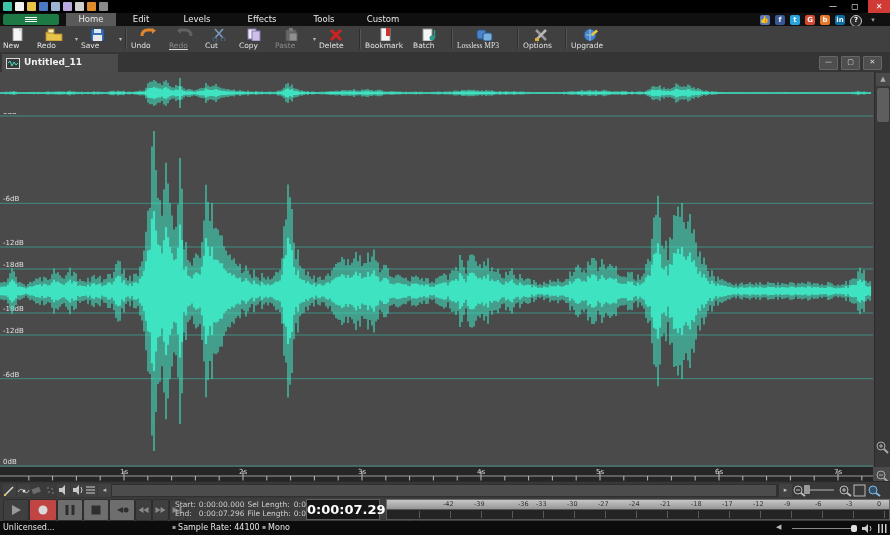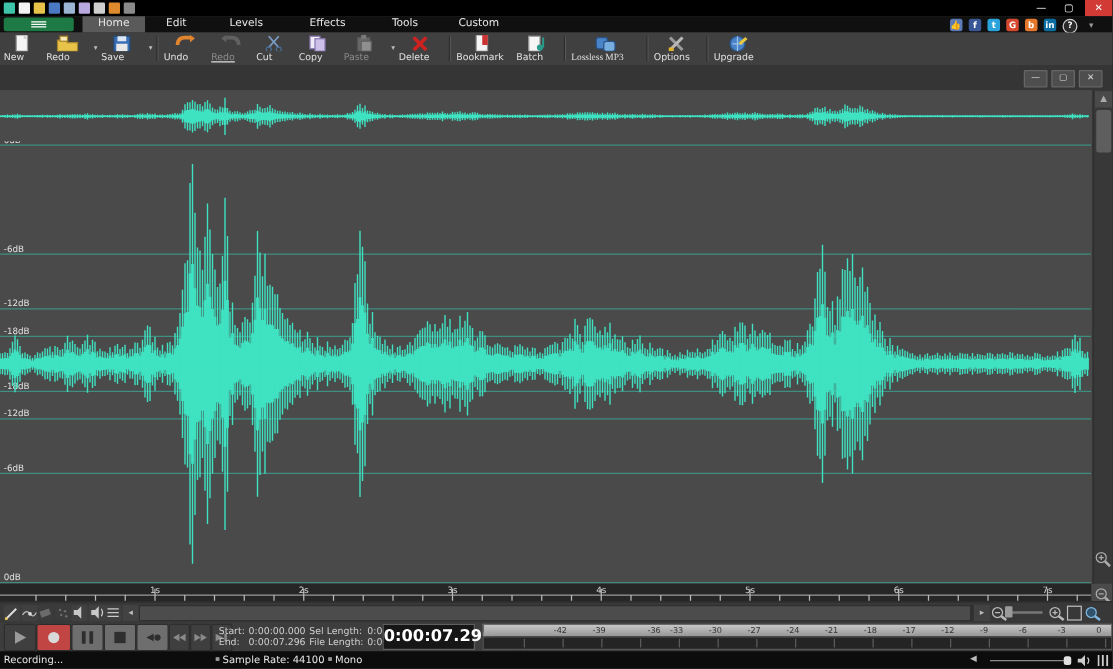--- a/index.html
+++ b/index.html
@@ -211,20 +211,28 @@
         <svg width="18" height="14" class="ic">
           <circle cx="8" cy="7" r="6" fill="#4a84c8" stroke="#2a5488"></circle>
           <path d="M4 7 L12 7 M8 1 L8 13" stroke="#9cc4e8"></path>
           <rect x="9" y="6" width="7" height="2.5" fill="#e8c83a" transform="rotate(-40 9 6)"></rect>
         </svg>
         <span class="lbl">Upgrade</span>
       </div>
     </div>
 
   <div class="abs" id="docrow">
+    <div id="doctab">
+      <svg width="14" height="11" style="position:absolute;left:4px;top:4px;">
+        <rect x="0" y="0" width="14" height="11" fill="#d8d8d8"></rect>
+          <rect x="1" y="1" width="12" height="9" fill="#3a3a3a"></rect>
+        <path d="M2 5 L4 3 L6 8 L8 4 L10 7 L12 5" stroke="#3fe3c2" stroke-width="1" fill="none"></path>
+      </svg>
+      <span class="txt">Untitled_11</span>
+    </div>
     <span class="docbtn" style="right:52px;">—</span>
     <span class="docbtn" style="right:30px;">▢</span>
     <span class="docbtn" style="right:8px;">✕</span>
   </div>
 
   <div class="abs" id="wavearea">
     <svg id="overview-svg" width="873" height="41">
         <rect x="0" y="0" width="873" height="41" fill="#4a4a4a"></rect>
         <path d="M0 20.4L0 21.6M2 20.4L2 21.6M4 20.4L4 21.6M6 20.4L6 21.6M8 20.4L8 21.6M10 20.4L10 21.6M12 20.3L12 21.7M14 20.1L14 21.9M16 20.4L16 21.6M18 20.4L18 21.6M20 20.4L20 21.6M22 20.4L22 21.6M24 20.4L24 21.6M26 20.4L26 21.6M28 20.4L28 21.6M30 20.4L30 21.6M32 20.4L32 21.6M34 20.4L34 21.6M36 20.4L36 21.6M38 20.4L38 21.6M40 20.4L40 21.6M42 20.4L42 21.6M44 20.4L44 21.6M46 20.4L46 21.6M48 20.2L48 21.8M50 20.4L50 21.6M52 20.4L52 21.6M54 20.4L54 21.6M56 20.3L56 21.7M58 20.2L58 21.8M60 20.2L60 21.8M62 20.3L62 21.7M64 20.3L64 21.7M66 20.4L66 21.6M68 20.0L68 22.0M70 19.9L70 22.1M72 20.3L72 21.7M74 20.2L74 21.8M76 20.4L76 21.6M78 20.4L78 21.6M80 20.4L80 21.6M82 20.4L82 21.6M84 20.4L84 21.6M86 20.4L86 21.6M88 20.4L88 21.6M90 20.4L90 21.6M92 20.4L92 21.6M94 20.2L94 21.8M96 20.4L96 21.6M98 20.3L98 21.7M100 20.4L100 21.6M102 20.4L102 21.6M104 20.4L104 21.6M106 20.4L106 21.6M108 20.4L108 21.6M110 20.2L110 21.8M112 20.0L112 22.0M114 20.0L114 22.0M116 20.3L116 21.7M118 19.8L118 22.2M120 20.1L120 21.9M122 20.2L122 21.8M124 20.0L124 22.0M126 20.4L126 21.6M128 20.4L128 21.6M130 20.3L130 21.7M132 20.4L132 21.6M134 20.3L134 21.7M136 20.2L136 21.8M138 20.1L138 21.9M140 19.8L140 22.2M142 19.9L142 22.1M144 19.9L144 22.1M146 18.7L146 23.3M148 16.6L148 25.4M150 15.9L150 26.1M152 15.9L152 26.1M154 15.1L154 26.9M156 15.7L156 26.3M158 16.6L158 25.4M160 16.6L160 25.4M162 17.4L162 24.6M164 15.8L164 26.2M166 15.2L166 26.8M168 16.4L168 25.6M170 17.8L170 24.2M172 18.4L172 23.6M174 18.6L174 23.4M176 17.4L176 24.6M178 17.9L178 24.1M180 14.3L180 27.7M182 18.0L182 24.0M184 19.0L184 23.0M186 19.5L186 22.5M188 19.2L188 22.8M190 19.2L190 22.8M192 19.6L192 22.4M194 19.9L194 22.1M196 19.7L196 22.3M198 19.3L198 22.7M200 18.8L200 23.2M202 18.8L202 23.2M204 18.6L204 23.4M206 16.6L206 25.4M208 17.6L208 24.4M210 18.1L210 23.9M212 18.0L212 24.0M214 17.8L214 24.2M216 17.0L216 25.0M218 18.1L218 23.9M220 18.6L220 23.4M222 19.0L222 23.0M224 19.0L224 23.0M226 19.3L226 22.7M228 19.2L228 22.8M230 19.5L230 22.5M232 19.6L232 22.4M234 19.5L234 22.5M236 20.0L236 22.0M238 19.9L238 22.1M240 19.7L240 22.3M242 19.9L242 22.1M244 20.2L244 21.8M246 20.3L246 21.7M248 19.9L248 22.1M250 20.3L250 21.7M252 20.3L252 21.7M254 20.4L254 21.6M256 20.1L256 21.9M258 20.4L258 21.6M260 20.4L260 21.6M262 20.3L262 21.7M264 20.4L264 21.6M266 20.4L266 21.6M268 20.4L268 21.6M270 20.3L270 21.7M272 20.4L272 21.6M274 20.4L274 21.6M276 20.4L276 21.6M278 19.8L278 22.2M280 19.9L280 22.1M282 19.5L282 22.5M284 18.6L284 23.4M286 17.1L286 24.9M288 16.5L288 25.5M290 18.1L290 23.9M292 17.1L292 24.9M294 18.9L294 23.1M296 19.1L296 22.9M298 19.3L298 22.7M300 19.9L300 22.1M302 19.7L302 22.3M304 20.1L304 21.9M306 20.3L306 21.7M308 20.1L308 21.9M310 20.4L310 21.6M312 20.3L312 21.7M314 20.3L314 21.7M316 20.4L316 21.6M318 20.4L318 21.6M320 20.4L320 21.6M322 20.4L322 21.6M324 20.4L324 21.6M326 20.3L326 21.7M328 20.2L328 21.8M330 20.1L330 21.9M332 20.1L332 21.9M334 20.1L334 21.9M336 19.9L336 22.1M338 20.0L338 22.0M340 20.1L340 21.9M342 19.6L342 22.4M344 19.7L344 22.3M346 19.7L346 22.3M348 19.8L348 22.2M350 19.6L350 22.4M352 19.8L352 22.2M354 19.2L354 22.8M356 19.8L356 22.2M358 19.9L358 22.1M360 20.0L360 22.0M362 19.4L362 22.6M364 19.6L364 22.4M366 19.3L366 22.7M368 19.2L368 22.8M370 19.7L370 22.3M372 19.6L372 22.4M374 19.9L374 22.1M376 19.8L376 22.2M378 19.5L378 22.5M380 19.6L380 22.4M382 19.8L382 22.2M384 20.2L384 21.8M386 20.3L386 21.7M388 20.3L388 21.7M390 20.2L390 21.8M392 20.2L392 21.8M394 20.2L394 21.8M396 20.3L396 21.7M398 20.3L398 21.7M400 20.3L400 21.7M402 20.4L402 21.6M404 20.4L404 21.6M406 20.4L406 21.6M408 20.4L408 21.6M410 20.4L410 21.6M412 20.4L412 21.6M414 20.4L414 21.6M416 20.3L416 21.7M418 20.4L418 21.6M420 20.4L420 21.6M422 20.4L422 21.6M424 20.4L424 21.6M426 20.4L426 21.6M428 20.4L428 21.6M430 20.4L430 21.6M432 20.4L432 21.6M434 20.4L434 21.6M436 20.4L436 21.6M438 20.3L438 21.7M440 20.4L440 21.6M442 20.4L442 21.6M444 20.4L444 21.6M446 20.3L446 21.7M448 20.4L448 21.6M450 20.2L450 21.8M452 20.4L452 21.6M454 19.9L454 22.1M456 19.9L456 22.1M458 20.0L458 22.0M460 20.1L460 21.9M462 19.6L462 22.4M464 19.6L464 22.4M466 19.8L466 22.2M468 19.5L468 22.5M470 19.5L470 22.5M472 19.6L472 22.4M474 19.5L474 22.5M476 19.8L476 22.2M478 19.7L478 22.3M480 20.1L480 21.9M482 19.7L482 22.3M484 20.1L484 21.9M486 19.7L486 22.3M488 19.9L488 22.1M490 19.9L490 22.1M492 19.8L492 22.2M494 20.1L494 21.9M496 20.3L496 21.7M498 20.4L498 21.6M500 20.1L500 21.9M502 20.4L502 21.6M504 20.3L504 21.7M506 20.1L506 21.9M508 20.3L508 21.7M510 20.4L510 21.6M512 20.4L512 21.6M514 20.1L514 21.9M516 20.3L516 21.7M518 20.4L518 21.6M520 20.3L520 21.7M522 20.3L522 21.7M524 20.4L524 21.6M526 20.4L526 21.6M528 20.4L528 21.6M530 20.4L530 21.6M532 20.4L532 21.6M534 20.4L534 21.6M536 20.4L536 21.6M538 20.4L538 21.6M540 20.4L540 21.6M542 20.4L542 21.6M544 20.4L544 21.6M546 20.4L546 21.6M548 20.4L548 21.6M550 20.4L550 21.6M552 20.4L552 21.6M554 20.4L554 21.6M556 20.4L556 21.6M558 20.4L558 21.6M560 20.4L560 21.6M562 20.4L562 21.6M564 20.4L564 21.6M566 20.4L566 21.6M568 20.4L568 21.6M570 20.2L570 21.8M572 20.2L572 21.8M574 20.2L574 21.8M576 20.3L576 21.7M578 20.0L578 22.0M580 20.0L580 22.0M582 19.7L582 22.3M584 20.0L584 22.0M586 20.0L586 22.0M588 19.7L588 22.3M590 19.6L590 22.4M592 19.9L592 22.1M594 19.9L594 22.1M596 19.6L596 22.4M598 20.0L598 22.0M600 20.1L600 21.9M602 19.8L602 22.2M604 19.5L604 22.5M606 19.8L606 22.2M608 20.0L608 22.0M610 20.0L610 22.0M612 20.3L612 21.7M614 20.3L614 21.7M616 20.2L616 21.8M618 20.2L618 21.8M620 20.3L620 21.7M622 20.0L622 22.0M624 20.1L624 21.9M626 20.0L626 22.0M628 20.4L628 21.6M630 20.4L630 21.6M632 20.2L632 21.8M634 20.4L634 21.6M636 20.4L636 21.6M638 20.3L638 21.7M640 20.2L640 21.8M642 20.3L642 21.7M644 20.4L644 21.6M646 20.0L646 22.0M648 19.5L648 22.5M650 19.2L650 22.8M652 18.0L652 24.0M654 17.8L654 24.2M656 18.3L656 23.7M658 18.0L658 24.0M660 17.5L660 24.5M662 19.0L662 23.0M664 18.4L664 23.6M666 19.2L666 22.8M668 19.0L668 23.0M670 19.3L670 22.7M672 18.7L672 23.3M674 18.3L674 23.7M676 16.7L676 25.3M678 17.2L678 24.8M680 17.9L680 24.1M682 18.2L682 23.8M684 18.0L684 24.0M686 18.2L686 23.8M688 17.1L688 24.9M690 17.6L690 24.4M692 18.7L692 23.3M694 18.4L694 23.6M696 19.2L696 22.8M698 18.8L698 23.2M700 19.2L700 22.8M702 19.7L702 22.3M704 20.1L704 21.9M706 19.7L706 22.3M708 20.1L708 21.9M710 20.4L710 21.6M712 20.2L712 21.8M714 20.3L714 21.7M716 20.3L716 21.7M718 20.4L718 21.6M720 20.4L720 21.6M722 20.4L722 21.6M724 20.4L724 21.6M726 20.4L726 21.6M728 20.4L728 21.6M730 20.4L730 21.6M732 20.4L732 21.6M734 20.4L734 21.6M736 20.4L736 21.6M738 20.4L738 21.6M740 20.4L740 21.6M742 20.4L742 21.6M744 20.4L744 21.6M746 20.4L746 21.6M748 20.4L748 21.6M750 20.4L750 21.6M752 20.4L752 21.6M754 20.4L754 21.6M756 20.4L756 21.6M758 20.4L758 21.6M760 20.4L760 21.6M762 20.4L762 21.6M764 20.4L764 21.6M766 20.4L766 21.6M768 20.4L768 21.6M770 20.4L770 21.6M772 20.4L772 21.6M774 20.4L774 21.6M776 20.4L776 21.6M778 20.4L778 21.6M780 20.4L780 21.6M782 20.4L782 21.6M784 20.4L784 21.6M786 20.4L786 21.6M788 20.4L788 21.6M790 20.4L790 21.6M792 20.4L792 21.6M794 20.4L794 21.6M796 20.4L796 21.6M798 20.4L798 21.6M800 20.4L800 21.6M802 20.4L802 21.6M804 20.4L804 21.6M806 20.4L806 21.6M808 20.4L808 21.6M810 20.4L810 21.6M812 20.4L812 21.6M814 20.4L814 21.6M816 20.4L816 21.6M818 20.4L818 21.6M820 20.4L820 21.6M822 20.4L822 21.6M824 20.4L824 21.6M826 20.4L826 21.6M828 20.4L828 21.6M830 20.4L830 21.6M832 20.4L832 21.6M834 20.4L834 21.6M836 20.4L836 21.6M838 20.4L838 21.6M840 20.4L840 21.6M842 20.4L842 21.6M844 20.4L844 21.6M846 20.4L846 21.6M848 20.4L848 21.6M850 20.4L850 21.6M852 20.4L852 21.6M854 20.4L854 21.6M856 20.4L856 21.6M858 20.0L858 22.0M860 20.3L860 21.7M862 20.4L862 21.6M864 20.3L864 21.7M866 20.4L866 21.6M868 20.4L868 21.6M870 20.4L870 21.6" stroke="#3fe3c2" stroke-width="2.2" fill="none"></path>
         <path d="M0 20.3L0 21.7M2 20.2L2 21.8M4 19.9L4 22.1M6 19.6L6 22.4M8 19.9L8 22.1M10 19.6L10 22.4M12 19.5L12 22.5M14 19.0L14 23.0M16 19.6L16 22.4M18 20.2L18 21.8M20 20.3L20 21.7M22 20.2L22 21.8M24 20.2L24 21.8M26 20.3L26 21.7M28 20.2L28 21.8M30 20.0L30 22.0M32 20.0L32 22.0M34 19.8L34 22.2M36 20.2L36 21.8M38 19.8L38 22.2M40 19.9L40 22.1M42 20.1L42 21.9M44 20.1L44 21.9M46 19.7L46 22.3M48 19.3L48 22.7M50 19.8L50 22.2M52 19.7L52 22.3M54 19.6L54 22.4M56 19.5L56 22.5M58 19.3L58 22.7M60 19.3L60 22.7M62 19.4L62 22.6M64 19.4L64 22.6M66 19.7L66 22.3M68 18.9L68 23.1M70 18.5L70 23.5M72 19.5L72 22.5M74 19.3L74 22.7M76 19.7L76 22.3M78 19.8L78 22.2M80 19.9L80 22.1M82 19.6L82 22.4M84 20.2L84 21.8M86 20.0L86 22.0M88 19.8L88 22.2M90 20.1L90 21.9M92 19.8L92 22.2M94 19.3L94 22.7M96 19.8L96 22.2M98 19.4L98 22.6M100 19.8L100 22.2M102 19.7L102 22.3M104 20.0L104 22.0M106 20.2L106 21.8M108 19.7L108 22.3M110 19.1L110 22.9M112 18.8L112 23.2M114 18.8L114 23.2M116 19.4L116 22.6M118 18.4L118 23.6M120 18.9L120 23.1M122 19.1L122 22.9M124 18.8L124 23.2M126 19.9L126 22.1M128 19.6L128 22.4M130 19.5L130 22.5M132 19.9L132 22.1M134 19.4L134 22.6M136 19.2L136 22.8M138 19.0L138 23.0M140 18.4L140 23.6M142 18.7L142 23.3M144 18.5L144 23.5M146 15.8L146 26.2M148 11.3L148 30.7M150 9.7L150 32.3M152 9.7L152 32.3M154 8.0L154 34.0M156 9.3L156 32.7M158 11.3L158 30.7M160 11.2L160 30.8M162 13.0L162 29.0M164 9.5L164 32.5M166 8.2L166 33.8M168 10.8L168 31.2M170 13.9L170 28.1M172 15.3L172 26.7M174 15.6L174 26.4M176 13.1L176 28.9M178 14.0L178 28.0M180 6.1L180 35.9M182 14.4L182 27.6M184 16.6L184 25.4M186 17.8L186 24.2M188 16.9L188 25.1M190 17.0L190 25.0M192 17.8L192 24.2M194 18.6L194 23.4M196 18.1L196 23.9M198 17.2L198 24.8M200 16.2L200 25.8M202 16.1L202 25.9M204 15.7L204 26.3M206 11.1L206 30.9M208 13.4L208 28.6M210 14.7L210 27.3M212 14.3L212 27.7M214 13.8L214 28.2M216 12.0L216 30.0M218 14.5L218 27.5M220 15.6L220 26.4M222 16.5L222 25.5M224 16.5L224 25.5M226 17.3L226 24.7M228 17.1L228 24.9M230 17.8L230 24.2M232 18.0L232 24.0M234 17.6L234 24.4M236 18.8L236 23.2M238 18.7L238 23.3M240 18.0L240 24.0M242 18.7L242 23.3M244 19.1L244 22.9M246 19.5L246 22.5M248 18.6L248 23.4M250 19.4L250 22.6M252 19.5L252 22.5M254 19.8L254 22.2M256 19.0L256 23.0M258 19.6L258 22.4M260 19.8L260 22.2M262 19.5L262 22.5M264 19.9L264 22.1M266 19.8L266 22.2M268 19.7L268 22.3M270 19.4L270 22.6M272 19.8L272 22.2M274 19.8L274 22.2M276 19.6L276 22.4M278 18.4L278 23.6M280 18.6L280 23.4M282 17.6L282 24.4M284 15.8L284 26.2M286 12.3L286 29.7M288 11.0L288 31.0M290 14.4L290 27.6M292 12.4L292 29.6M294 16.3L294 25.7M296 16.8L296 25.2M298 17.3L298 24.7M300 18.5L300 23.5M302 18.2L302 23.8M304 19.0L304 23.0M306 19.4L306 22.6M308 19.1L308 22.9M310 20.0L310 22.0M312 19.4L312 22.6M314 19.5L314 22.5M316 20.0L316 22.0M318 20.1L318 21.9M320 19.7L320 22.3M322 19.6L322 22.4M324 19.8L324 22.2M326 19.4L326 22.6M328 19.2L328 22.8M330 19.0L330 23.0M332 19.0L332 23.0M334 19.0L334 23.0M336 18.6L336 23.4M338 18.7L338 23.3M340 19.0L340 23.0M342 18.0L342 24.0M344 18.1L344 23.9M346 18.2L346 23.8M348 18.3L348 23.7M350 18.0L350 24.0M352 18.3L352 23.7M354 17.1L354 24.9M356 18.4L356 23.6M358 18.6L358 23.4M360 18.7L360 23.3M362 17.4L362 24.6M364 17.8L364 24.2M366 17.3L366 24.7M368 17.0L368 25.0M370 18.1L370 23.9M372 17.9L372 24.1M374 18.7L374 23.3M376 18.3L376 23.7M378 17.7L378 24.3M380 17.8L380 24.2M382 18.2L382 23.8M384 19.2L384 22.8M386 19.4L386 22.6M388 19.5L388 22.5M390 19.2L390 22.8M392 19.1L392 22.9M394 19.3L394 22.7M396 19.4L396 22.6M398 19.5L398 22.5M400 19.5L400 22.5M402 19.8L402 22.2M404 20.0L404 22.0M406 19.6L406 22.4M408 19.9L408 22.1M410 19.7L410 22.3M412 19.7L412 22.3M414 19.8L414 22.2M416 19.5L416 22.5M418 19.9L418 22.1M420 19.6L420 22.4M422 19.7L422 22.3M424 20.2L424 21.8M426 20.1L426 21.9M428 20.2L428 21.8M430 19.9L430 22.1M432 19.8L432 22.2M434 19.7L434 22.3M436 19.7L436 22.3M438 19.5L438 22.5M440 19.6L440 22.4M442 20.1L442 21.9M444 19.6L444 22.4M446 19.5L446 22.5M448 19.6L448 22.4M450 19.3L450 22.7M452 19.6L452 22.4M454 18.5L454 23.5M456 18.6L456 23.4M458 18.8L458 23.2M460 19.0L460 23.0M462 17.9L462 24.1M464 18.0L464 24.0M466 18.2L466 23.8M468 17.7L468 24.3M470 17.7L470 24.3M472 18.0L472 24.0M474 17.7L474 24.3M476 18.4L476 23.6M478 18.2L478 23.8M480 19.0L480 23.0M482 18.2L482 23.8M484 18.9L484 23.1M486 18.0L486 24.0M488 18.5L488 23.5M490 18.6L490 23.4M492 18.2L492 23.8M494 18.9L494 23.1M496 19.5L496 22.5M498 19.6L498 22.4M500 19.1L500 22.9M502 19.6L502 22.4M504 19.4L504 22.6M506 19.1L506 22.9M508 19.4L508 22.6M510 19.6L510 22.4M512 19.6L512 22.4M514 19.0L514 23.0M516 19.4L516 22.6M518 19.7L518 22.3M520 19.5L520 22.5M522 19.4L522 22.6M524 19.6L524 22.4M526 20.2L526 21.8M528 19.7L528 22.3M530 20.0L530 22.0M532 20.3L532 21.7M534 20.2L534 21.8M536 20.3L536 21.7M538 20.1L538 21.9M540 20.3L540 21.7M542 20.3L542 21.7M544 20.0L544 22.0M546 20.2L546 21.8M548 20.1L548 21.9M550 20.2L550 21.8M552 19.9L552 22.1M554 20.2L554 21.8M556 20.3L556 21.7M558 20.2L558 21.8M560 20.0L560 22.0M562 20.1L562 21.9M564 19.6L564 22.4M566 20.0L566 22.0M568 19.6L568 22.4M570 19.3L570 22.7M572 19.1L572 22.9M574 19.3L574 22.7M576 19.4L576 22.6M578 18.9L578 23.1M580 18.8L580 23.2M582 18.0L582 24.0M584 18.8L584 23.2M586 18.7L586 23.3M588 18.2L588 23.8M590 17.9L590 24.1M592 18.6L592 23.4M594 18.5L594 23.5M596 18.0L596 24.0M598 18.8L598 23.2M600 19.0L600 23.0M602 18.4L602 23.6M604 17.7L604 24.3M606 18.3L606 23.7M608 18.8L608 23.2M610 18.9L610 23.1M612 19.4L612 22.6M614 19.3L614 22.7M616 19.2L616 22.8M618 19.2L618 22.8M620 19.4L620 22.6M622 18.8L622 23.2M624 18.9L624 23.1M626 18.9L626 23.1M628 19.7L628 22.3M630 19.9L630 22.1M632 19.3L632 22.7M634 19.9L634 22.1M636 19.7L636 22.3M638 19.5L638 22.5M640 19.3L640 22.7M642 19.4L642 22.6M644 19.8L644 22.2M646 18.8L646 23.2M648 17.7L648 24.3M650 17.1L650 24.9M652 14.4L652 27.6M654 13.9L654 28.1M656 15.1L656 26.9M658 14.4L658 27.6M660 13.3L660 28.7M662 16.7L662 25.3M664 15.2L664 26.8M666 17.0L666 25.0M668 16.5L668 25.5M670 17.1L670 24.9M672 15.9L672 26.1M674 15.0L674 27.0M676 11.5L676 30.5M678 12.6L678 29.4M680 14.2L680 27.8M682 14.7L682 27.3M684 14.3L684 27.7M686 14.8L686 27.2M688 12.4L688 29.6M690 13.4L690 28.6M692 15.8L692 26.2M694 15.2L694 26.8M696 17.0L696 25.0M698 16.1L698 25.9M700 17.1L700 24.9M702 18.1L702 23.9M704 19.0L704 23.0M706 18.2L706 23.8M708 19.0L708 23.0M710 19.7L710 22.3M712 19.1L712 22.9M714 19.5L714 22.5M716 19.4L716 22.6M718 19.7L718 22.3M720 19.9L720 22.1M722 20.1L722 21.9M724 20.0L724 22.0M726 20.2L726 21.8M728 20.3L728 21.7M730 20.2L730 21.8M732 20.3L732 21.7M734 20.2L734 21.8M736 20.1L736 21.9M738 20.3L738 21.7M740 20.3L740 21.7M742 20.3L742 21.7M744 20.2L744 21.8M746 20.3L746 21.7M748 20.3L748 21.7M750 20.2L750 21.8M752 20.3L752 21.7M754 20.0L754 22.0M756 20.3L756 21.7M758 20.3L758 21.7M760 20.3L760 21.7M762 20.1L762 21.9M764 20.2L764 21.8M766 20.3L766 21.7M768 20.3L768 21.7M770 20.3L770 21.7M772 20.2L772 21.8M774 20.3L774 21.7M776 20.2L776 21.8M778 20.2L778 21.8M780 20.3L780 21.7M782 20.3L782 21.7M784 20.1L784 21.9M786 20.1L786 21.9M788 20.3L788 21.7M790 20.3L790 21.7M792 20.3L792 21.7M794 20.3L794 21.7M796 20.3L796 21.7M798 20.3L798 21.7M800 20.3L800 21.7M802 20.0L802 22.0M804 20.1L804 21.9M806 20.3L806 21.7M808 20.1L808 21.9M810 20.2L810 21.8M812 20.3L812 21.7M814 20.3L814 21.7M816 20.3L816 21.7M818 20.3L818 21.7M820 20.3L820 21.7M822 20.2L822 21.8M824 20.1L824 21.9M826 20.2L826 21.8M828 20.3L828 21.7M830 20.3L830 21.7M832 20.3L832 21.7M834 20.3L834 21.7M836 20.3L836 21.7M838 20.3L838 21.7M840 20.1L840 21.9M842 20.3L842 21.7M844 20.2L844 21.8M846 20.2L846 21.8M848 20.2L848 21.8M850 20.2L850 21.8M852 19.8L852 22.2M854 19.7L854 22.3M856 19.6L856 22.4M858 18.7L858 23.3M860 19.4L860 22.6M862 19.7L862 22.3M864 19.3L864 22.7M866 19.8L866 22.2M868 20.2L868 21.8M870 20.0L870 22.0" stroke="#3fe3c2" stroke-width="1.1" fill="none"></path>
@@ -472,21 +480,21 @@
           <i style="left: 373px;"></i>
           <i style="left: 404px;"></i>
           <i style="left: 435px;"></i>
           <i style="left: 466px;"></i>
           <i style="left: 497px;"></i>
         </div>
     </div>
   </div>
 
   <div class="abs" id="statusbar">
-    <span class="it" style="left:3px;">Recording...</span>
+    <span class="it" style="left:3px;">Unlicensed...</span>
     <span class="it" style="left:172px;">
       <span class="bullet">▪</span><span>Sample Rate: 44100</span>
     </span>
     <span class="it" style="left:262px;">
       <span class="bullet">▪</span><span>Mono</span>
     </span>
     <span class="it" style="left:776px;color:#bbb;font-size:7px;">◀</span>
     <div id="vol-track"></div>
     <div id="vol-thumb"></div>
     <svg class="it" style="left:862px;top:3px;" width="12" height="9">

